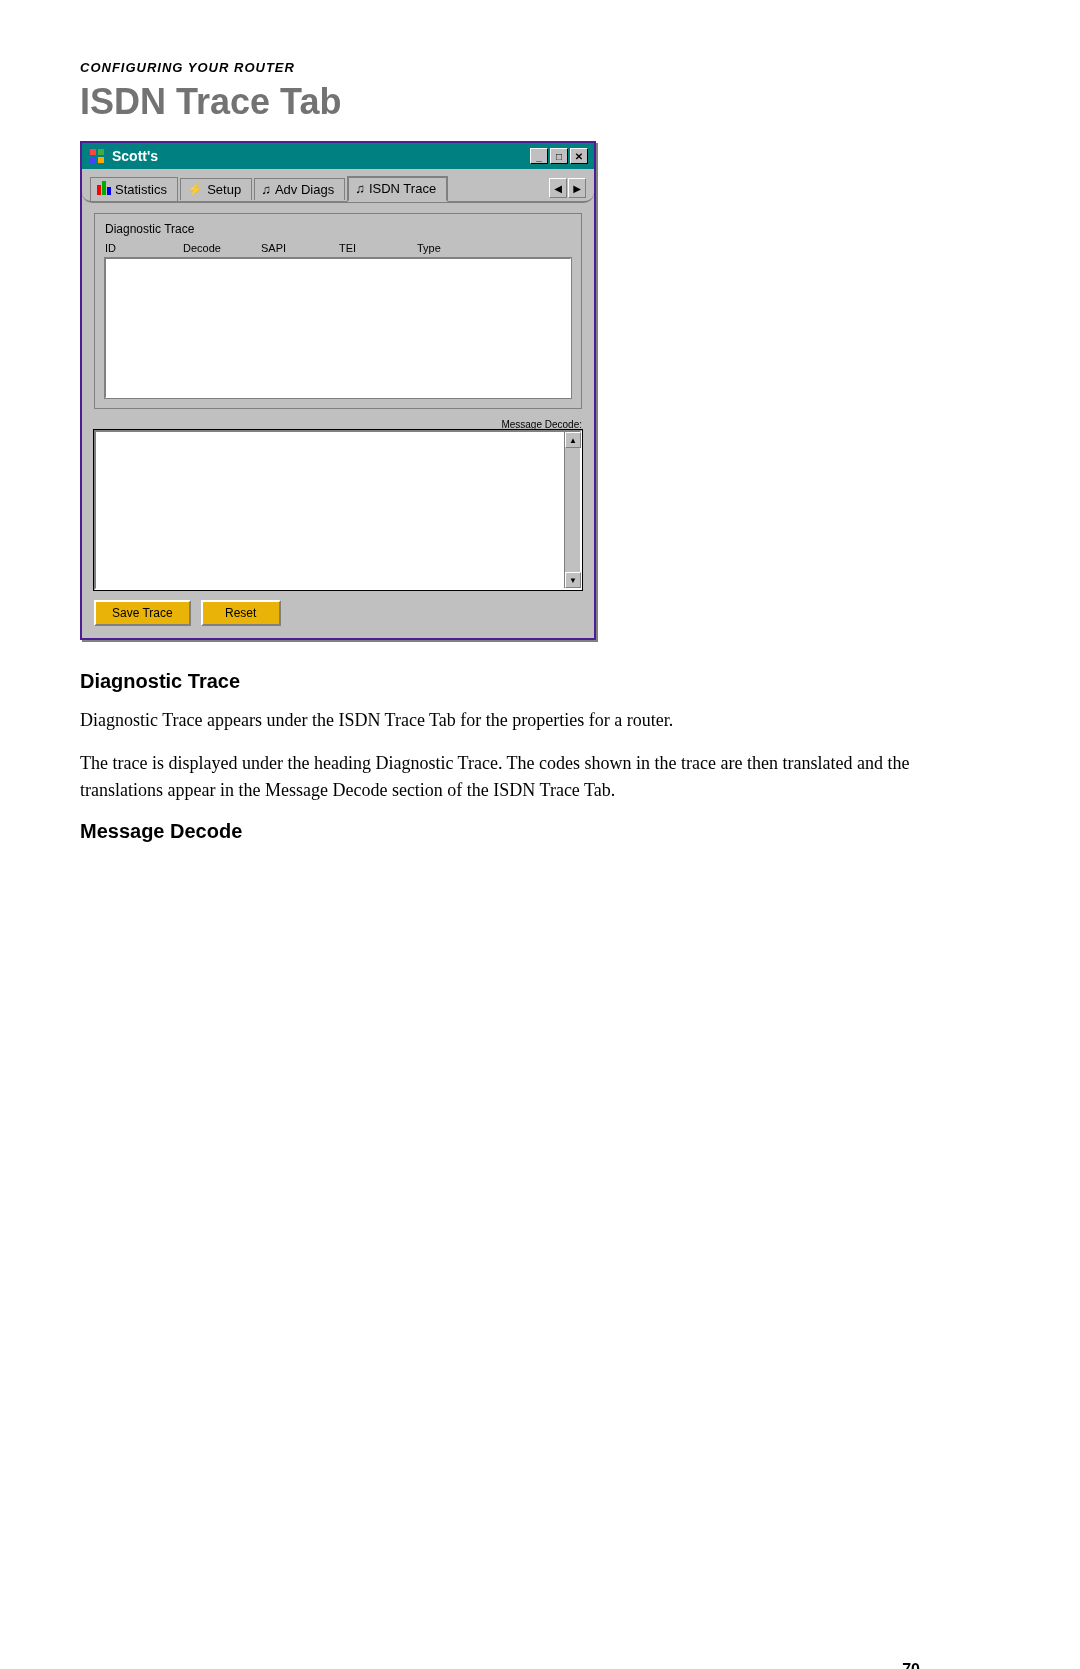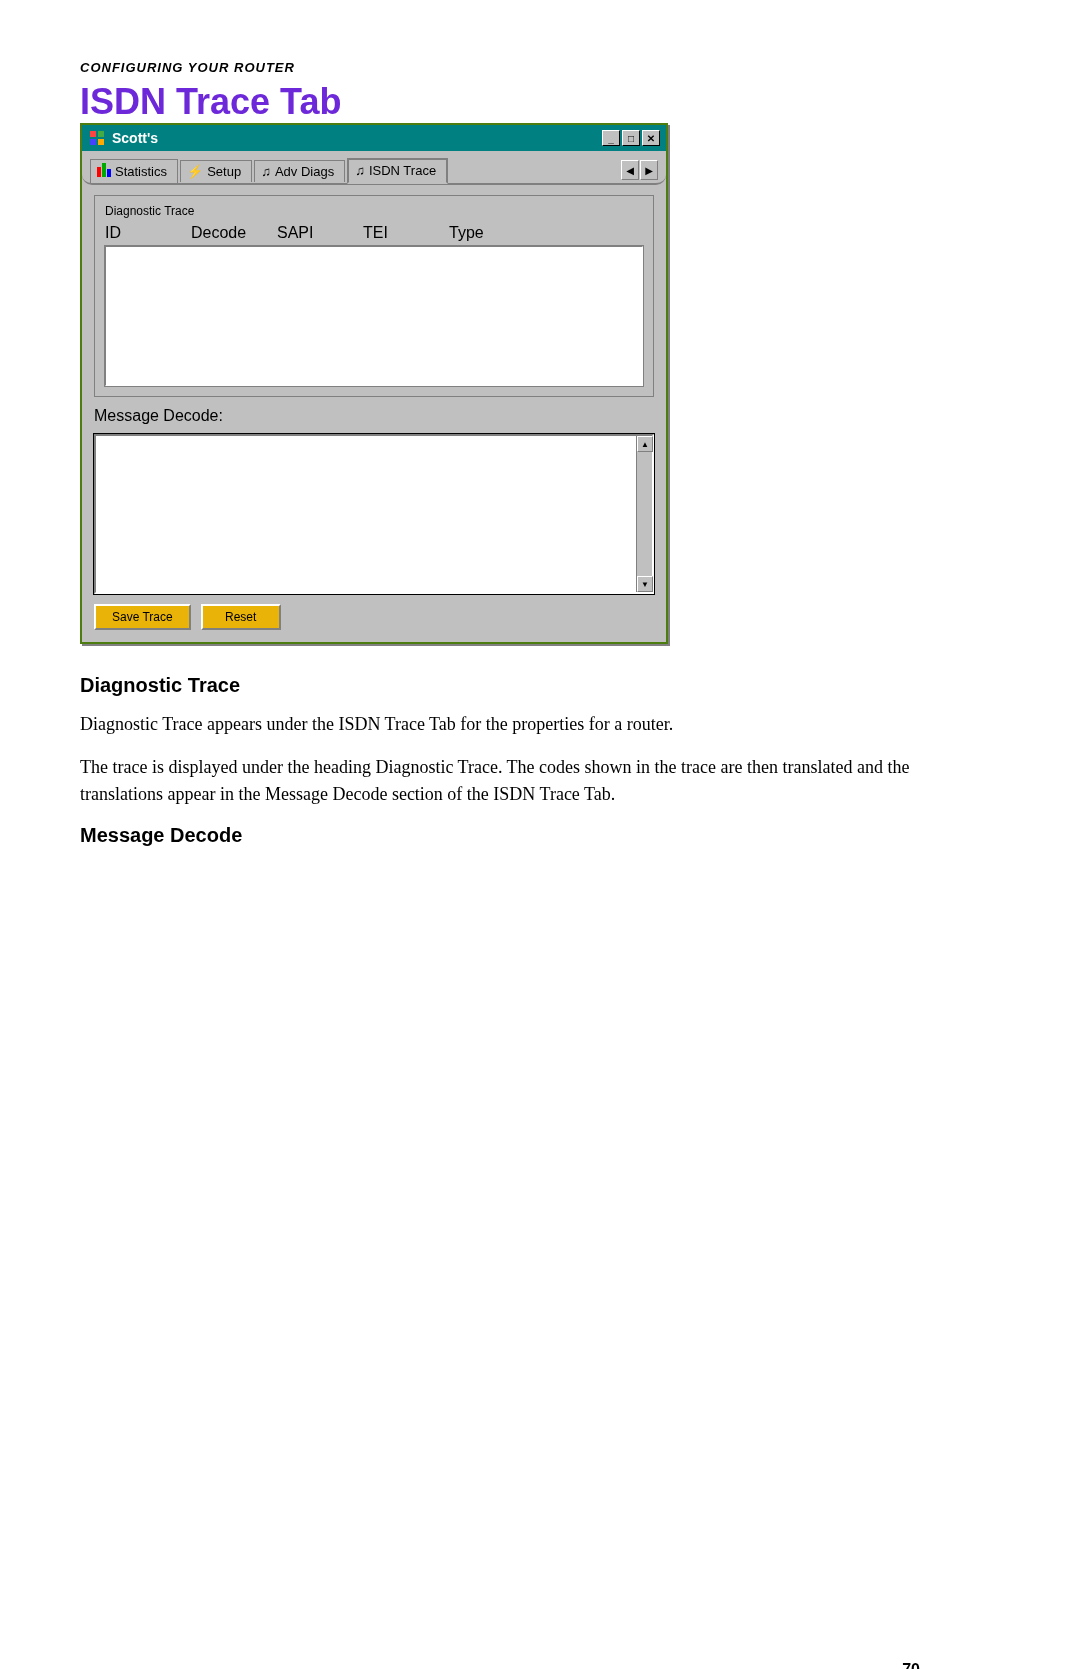--- a/index.html
+++ b/index.html
@@ -22,27 +22,28 @@
       letter-spacing: 1px;
       text-transform: uppercase;
       color: #000;
       margin-bottom: 6px;
     }
 
     .page-title {
       font-family: Arial, Helvetica, sans-serif;
       font-size: 36px;
       font-weight: bold;
-      color: #6d28d9;
+      color: #737373;
+      margin-bottom: 18px;
     }
 
     
     .win-dialog {
-      width: 588px;
-      border: 2px solid #4d7c0f;
+      width: 516px;
+      border: 2px solid #4c1d95;
       background: #c0c0c0;
       margin-bottom: 30px;
       box-shadow: 2px 2px 0 #808080;
     }
 
     .win-titlebar {
       background: #008080;
       color: #fff;
       font-family: Arial, sans-serif;
       font-size: 14px;
@@ -158,23 +159,23 @@
 
     .group-box-label {
       font-family: Arial, sans-serif;
       font-size: 12px;
       color: #000;
       margin-bottom: 6px;
     }
 
     .trace-columns {
       display: flex;
-      gap: 16px;
-      font-family: Arial, sans-serif;
-      font-size: 16px;
+      gap: 8px;
+      font-family: Arial, sans-serif;
+      font-size: 11px;
       margin-bottom: 4px;
     }
 
     .trace-col {
       min-width: 70px;
     }
 
     .trace-list {
       background: #ffffff;
       border: 1px solid #808080;
@@ -182,24 +183,25 @@
       border-left-color: #808080;
       border-right-color: #ffffff;
       border-bottom-color: #ffffff;
       height: 140px;
       width: 100%;
       outline: 1px solid #808080;
     }
 
     .msg-decode-label {
       font-family: Arial, sans-serif;
-      font-size: 16px;
-      color: #000;
-      margin-bottom: 9px;
+      font-size: 10px;
+      color: #000;
+      margin-bottom: 0;
       margin-top: 8px;
+      text-align: right;
     }
 
     .msg-decode-box {
       background: #ffffff;
       border: 2px solid #808080;
       border-top-color: #808080;
       border-left-color: #808080;
       border-right-color: #ffffff;
       border-bottom-color: #ffffff;
       height: 160px;

